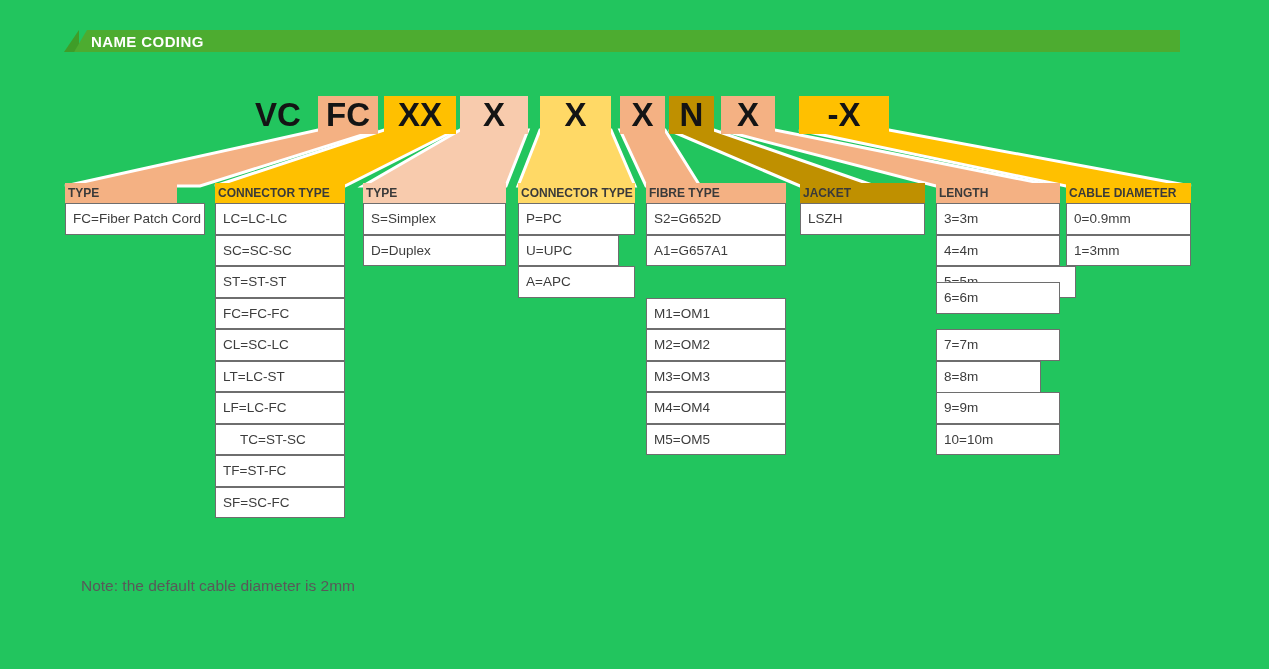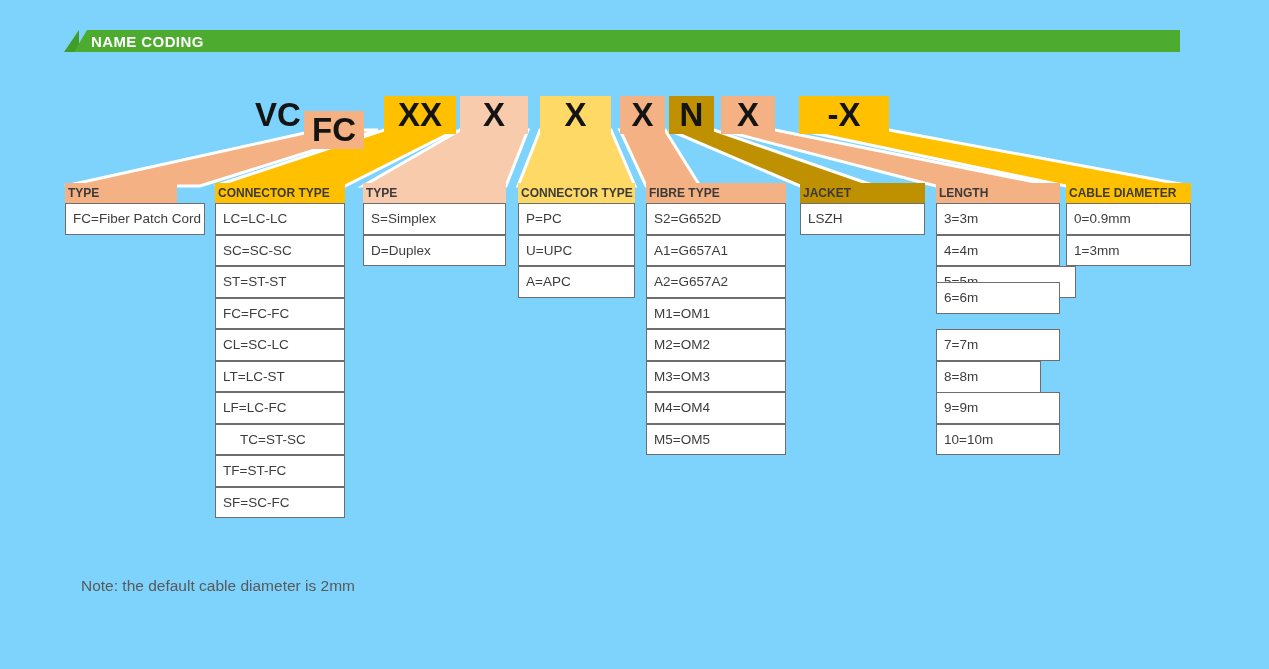--- a/index.html
+++ b/index.html
@@ -1,18 +1,18 @@
 <!DOCTYPE html>
 <html style="--section-bar: #4dac30; --section-bar-tip: #3f9d28; --code-text: #141414; --header-text: #3a3a3a; --cell-text: #3d3d3d; --cell-border: #6e6e6e; --note-text: #595959;"><head>
 <meta charset="utf-8">
 <style>
   * { margin:0; padding:0; box-sizing:border-box; }
   html,body { width:1269px; height:669px; background:#ffffff; overflow:hidden;
               font-family:"Liberation Sans","DejaVu Sans",sans-serif; }
-  .page { position:relative; width:1269px; height:669px; background:#7dd3fc; }
+  .page { position:relative; width:1269px; height:669px; background:#22c55e; }
 
   
   .section-bar-tip { position:absolute; left:64px; top:30px; width:15px; height:22px;
     background:var(--section-bar-tip,#3f9d28);
     clip-path:polygon(0 100%,100% 0,100% 100%); }
   .section-bar { position:absolute; left:74px; top:30px; width:1106px; height:22px;
     background:var(--section-bar,#4dac30);
     clip-path:polygon(13px 0,100% 0,100% 100%,0 100%);
     box-shadow:0 2px 2px rgba(0,0,0,.12); }
   .section-bar span { display:block; padding:3px 0 0 17px; color:#ffffff;
@@ -55,21 +55,21 @@
         <polygon points="384,130 456,130 345,186 215,186" fill="#FFC000" stroke="#ffffff" stroke-width="3"></polygon>
         <polygon points="460,130 528,130 506,186 363,186" fill="#F8CBAD" stroke="#ffffff" stroke-width="3"></polygon>
         <polygon points="540,130 611,130 635,186 518,186" fill="#FFD966" stroke="#ffffff" stroke-width="3"></polygon>
         <polygon points="620,130 665,130 700,186 646,186" fill="#F4B183" stroke="#ffffff" stroke-width="3"></polygon>
         <polygon points="669,130 714,130 875,186 800,186" fill="#BF9000" stroke="#ffffff" stroke-width="3"></polygon>
         <polygon points="721,130 775,130 1055,186 936,186" fill="#F4B183" stroke="#ffffff" stroke-width="3"></polygon>
         <polygon points="799,130 889,130 1191,186 1066,186" fill="#FFC000" stroke="#ffffff" stroke-width="3"></polygon>
       </svg>
     <div class="code-prefix" style="left:246px;width:64px;">VC</div>
 
-  <div class="code-block" style="left: 304px; width: 60px; background: rgb(244, 177, 131); margin-top: 15px;">FC</div>
+  <div class="code-block" style="left: 318px; width: 60px; background: rgb(244, 177, 131);">FC</div>
       <div class="code-block" style="left: 384px; width: 72px; background: rgb(255, 192, 0);">XX</div>
       <div class="code-block" style="left: 460px; width: 68px; background: rgb(248, 203, 173);">X</div>
       <div class="code-block" style="left: 540px; width: 71px; background: rgb(255, 217, 102);">X</div>
       <div class="code-block" style="left: 620px; width: 45px; background: rgb(244, 177, 131);">X</div>
       <div class="code-block" style="left: 669px; width: 45px; background: rgb(191, 144, 0);">N</div>
       <div class="code-block" style="left: 721px; width: 54px; background: rgb(244, 177, 131);">X</div>
       <div class="code-block" style="left: 799px; width: 90px; background: rgb(255, 192, 0);">-X</div>
       <div class="col-header" style="left: 65px; width: 112px; background: rgb(244, 177, 131);">TYPE</div>
       <div class="col-cell" style="left: 65px; width: 140px; top: 203px;">FC=Fiber Patch Cord</div>
       <div class="col-header" style="left: 215px; width: 130px; background: rgb(255, 192, 0);">CONNECTOR TYPE</div>
@@ -81,26 +81,25 @@
       <div class="col-cell" style="left: 215px; width: 130px; top: 360.5px;">LT=LC-ST</div>
       <div class="col-cell" style="left: 215px; width: 130px; top: 392px;">LF=LC-FC</div>
       <div class="col-cell" style="left: 215px; width: 130px; top: 423.5px; padding-left: 24px;">TC=ST-SC</div>
       <div class="col-cell" style="left: 215px; width: 130px; top: 455px;">TF=ST-FC</div>
       <div class="col-cell" style="left: 215px; width: 130px; top: 486.5px;">SF=SC-FC</div>
       <div class="col-header" style="left: 363px; width: 143px; background: rgb(248, 203, 173);">TYPE</div>
       <div class="col-cell" style="left: 363px; width: 143px; top: 203px;">S=Simplex</div>
       <div class="col-cell" style="left: 363px; width: 143px; top: 234.5px;">D=Duplex</div>
       <div class="col-header" style="left: 518px; width: 117px; background: rgb(255, 217, 102);">CONNECTOR TYPE</div>
       <div class="col-cell" style="left: 518px; width: 117px; top: 203px;">P=PC</div>
-      <div class="col-cell" style="left: 518px; width: 117px; top: 234.5px;">U=UPC</div>
+      <div class="col-cell" style="left: 518px; width: 101px; top: 234.5px;">U=UPC</div>
       <div class="col-cell" style="left: 518px; width: 117px; top: 266px;">A=APC</div>
       <div class="col-header" style="left: 646px; width: 140px; background: rgb(244, 177, 131);">FIBRE TYPE</div>
       <div class="col-cell" style="left: 646px; width: 140px; top: 203px;">S2=G652D</div>
       <div class="col-cell" style="left: 646px; width: 140px; top: 234.5px;">A1=G657A1</div>
-      <div class="col-cell" style="left: 646px; width: 140px; top: 266px;">A2=G657A2</div>
       <div class="col-cell" style="left: 646px; width: 140px; top: 297.5px;">M1=OM1</div>
       <div class="col-cell" style="left: 646px; width: 140px; top: 329px;">M2=OM2</div>
       <div class="col-cell" style="left: 646px; width: 140px; top: 360.5px;">M3=OM3</div>
       <div class="col-cell" style="left: 646px; width: 140px; top: 392px;">M4=OM4</div>
       <div class="col-cell" style="left: 646px; width: 140px; top: 423.5px;">M5=OM5</div>
       <div class="col-header" style="left: 800px; width: 125px; background: rgb(191, 144, 0);">JACKET</div>
       <div class="col-cell" style="left: 800px; width: 125px; top: 203px;">LSZH</div>
       <div class="col-header" style="left: 936px; width: 124px; background: rgb(244, 177, 131);">LENGTH</div>
       <div class="col-cell" style="left: 936px; width: 124px; top: 203px;">3=3m</div>
       <div class="col-cell" style="left: 936px; width: 124px; top: 234.5px;">4=4m</div>

